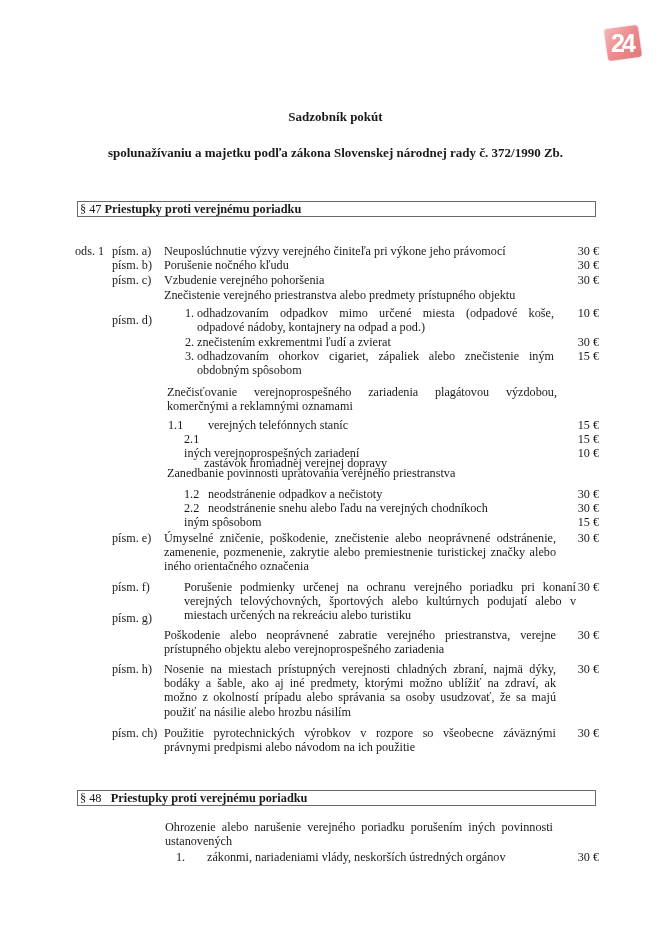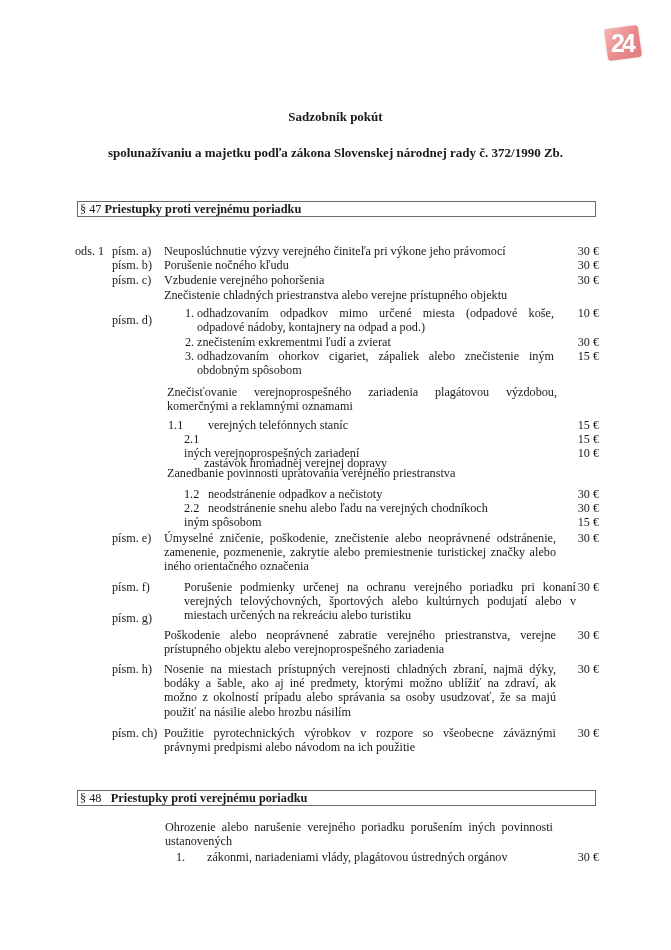--- a/index.html
+++ b/index.html
@@ -60,21 +60,21 @@
 
 <div class="abs" style="left:112px;top:258px;">písm. b)</div>
 <div class="abs" style="left:164px;top:258px;">Porušenie nočného kľudu</div>
 <div class="fine" style="top:258px;">30 €</div>
 
 <div class="abs" style="left:112px;top:273px;">písm. c)</div>
 <div class="abs" style="left:164px;top:273px;">Vzbudenie verejného pohoršenia</div>
 <div class="fine" style="top:273px;">30 €</div>
 
 <div class="abs" style="left:112px;top:288px;margin-top:25px;">písm. d)</div>
-<div class="abs" style="left:164px;top:288px;">Znečistenie chladných priestranstva alebo verejne prístupného objektu</div>
+<div class="abs" style="left:164px;top:288px;">Znečistenie verejného priestranstva alebo predmety prístupného objektu</div>
 
 <div class="abs" style="left:185px;top:306px;">1.</div>
 <div class="para" style="left:197px;top:306px;width:357px;">odhadzovaním odpadkov mimo určené miesta (odpadové koše, odpadové nádoby, kontajnery na odpad a pod.)</div>
 <div class="fine" style="top:306px;">10 €</div>
 
 <div class="abs" style="left:185px;top:335px;">2.</div>
 <div class="abs" style="left:197px;top:335px;">znečistením exkrementmi ľudí a zvierat</div>
 <div class="fine" style="top:335px;">30 €</div>
 
 <div class="abs" style="left:185px;top:349px;">3.</div>
@@ -121,14 +121,14 @@
 <div class="para" style="left:164px;top:726px;width:392px;">Použitie pyrotechnických výrobkov v rozpore so všeobecne záväznými právnymi predpismi alebo návodom na ich použitie</div>
 <div class="fine" style="top:726px;">30 €</div>
 
 <div class="secbox" style="top:790px;">
   <span>§ 48</span>&nbsp;&nbsp;
   <b>Priestupky proti verejnému poriadku</b>
 </div>
 
 <div class="para" style="left:165px;top:820px;width:388px;">Ohrozenie alebo narušenie verejného poriadku porušením iných povinnosti ustanovených</div>
 <div class="abs" style="left:176px;top:850px;">1.</div>
-<div class="abs" style="left:207px;top:850px;">zákonmi, nariadeniami vlády, plagátovou ústredných orgánov</div>
+<div class="abs" style="left:207px;top:850px;">zákonmi, nariadeniami vlády, neskorších ústredných orgánov</div>
 <div class="fine" style="top:850px;">30 €</div>
 
 </body></html>

